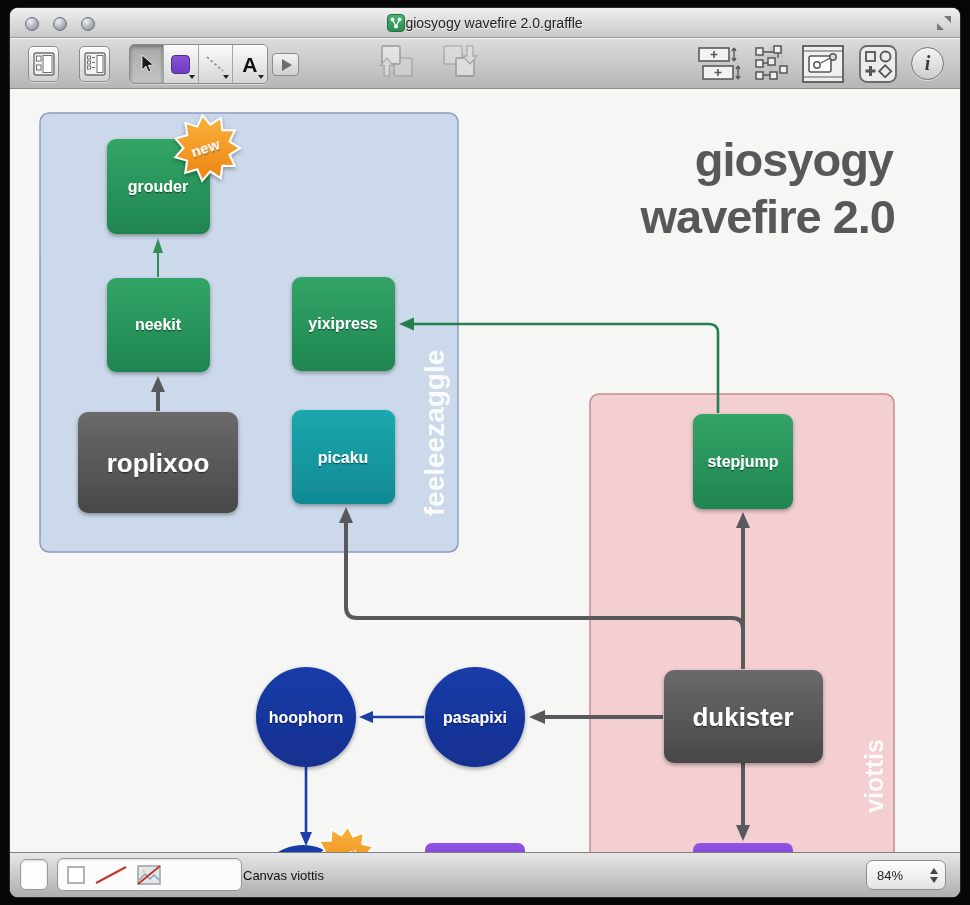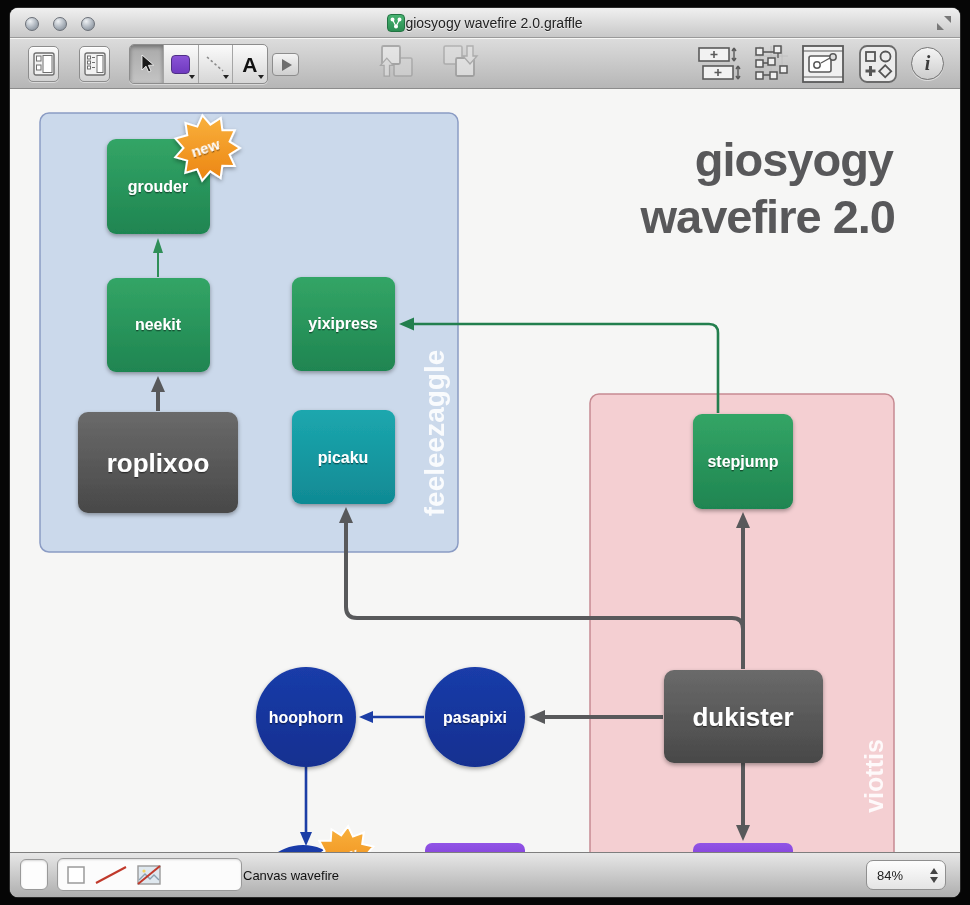--- a/index.html
+++ b/index.html
@@ -401,21 +401,21 @@
       <svg width="34" height="22" viewBox="0 0 34 22">
         <line x1="2" y1="19" x2="32" y2="3" stroke="#c0392b" stroke-width="2"></line>
       </svg>
       <svg width="26" height="22" viewBox="0 0 26 22">
         <rect x="2" y="2" width="22" height="18" fill="#dfe8ef" stroke="#9a9a9a" stroke-width="1.4"></rect>
         <path d="M3 16 l6 -6 l5 5 l4 -4 l5 5" fill="none" stroke="#8aa0b0" stroke-width="1.4"></path>
         <circle cx="8" cy="7" r="1.6" fill="#f4d35e"></circle>
         <line x1="2" y1="20" x2="24" y2="2" stroke="#c0392b" stroke-width="2"></line>
       </svg>
     </div>
-    <div class="sb-status">Canvas wavefire</div>
+    <div class="sb-status">Canvas viottis</div>
     <div class="zoom-ctrl">
       <span class="zoom-val">84%</span>
       <div class="stepper">
         <div class="step-up"></div>
         <div class="step-dn"></div>
       </div>
     </div>
   </div>
 
 </div>

